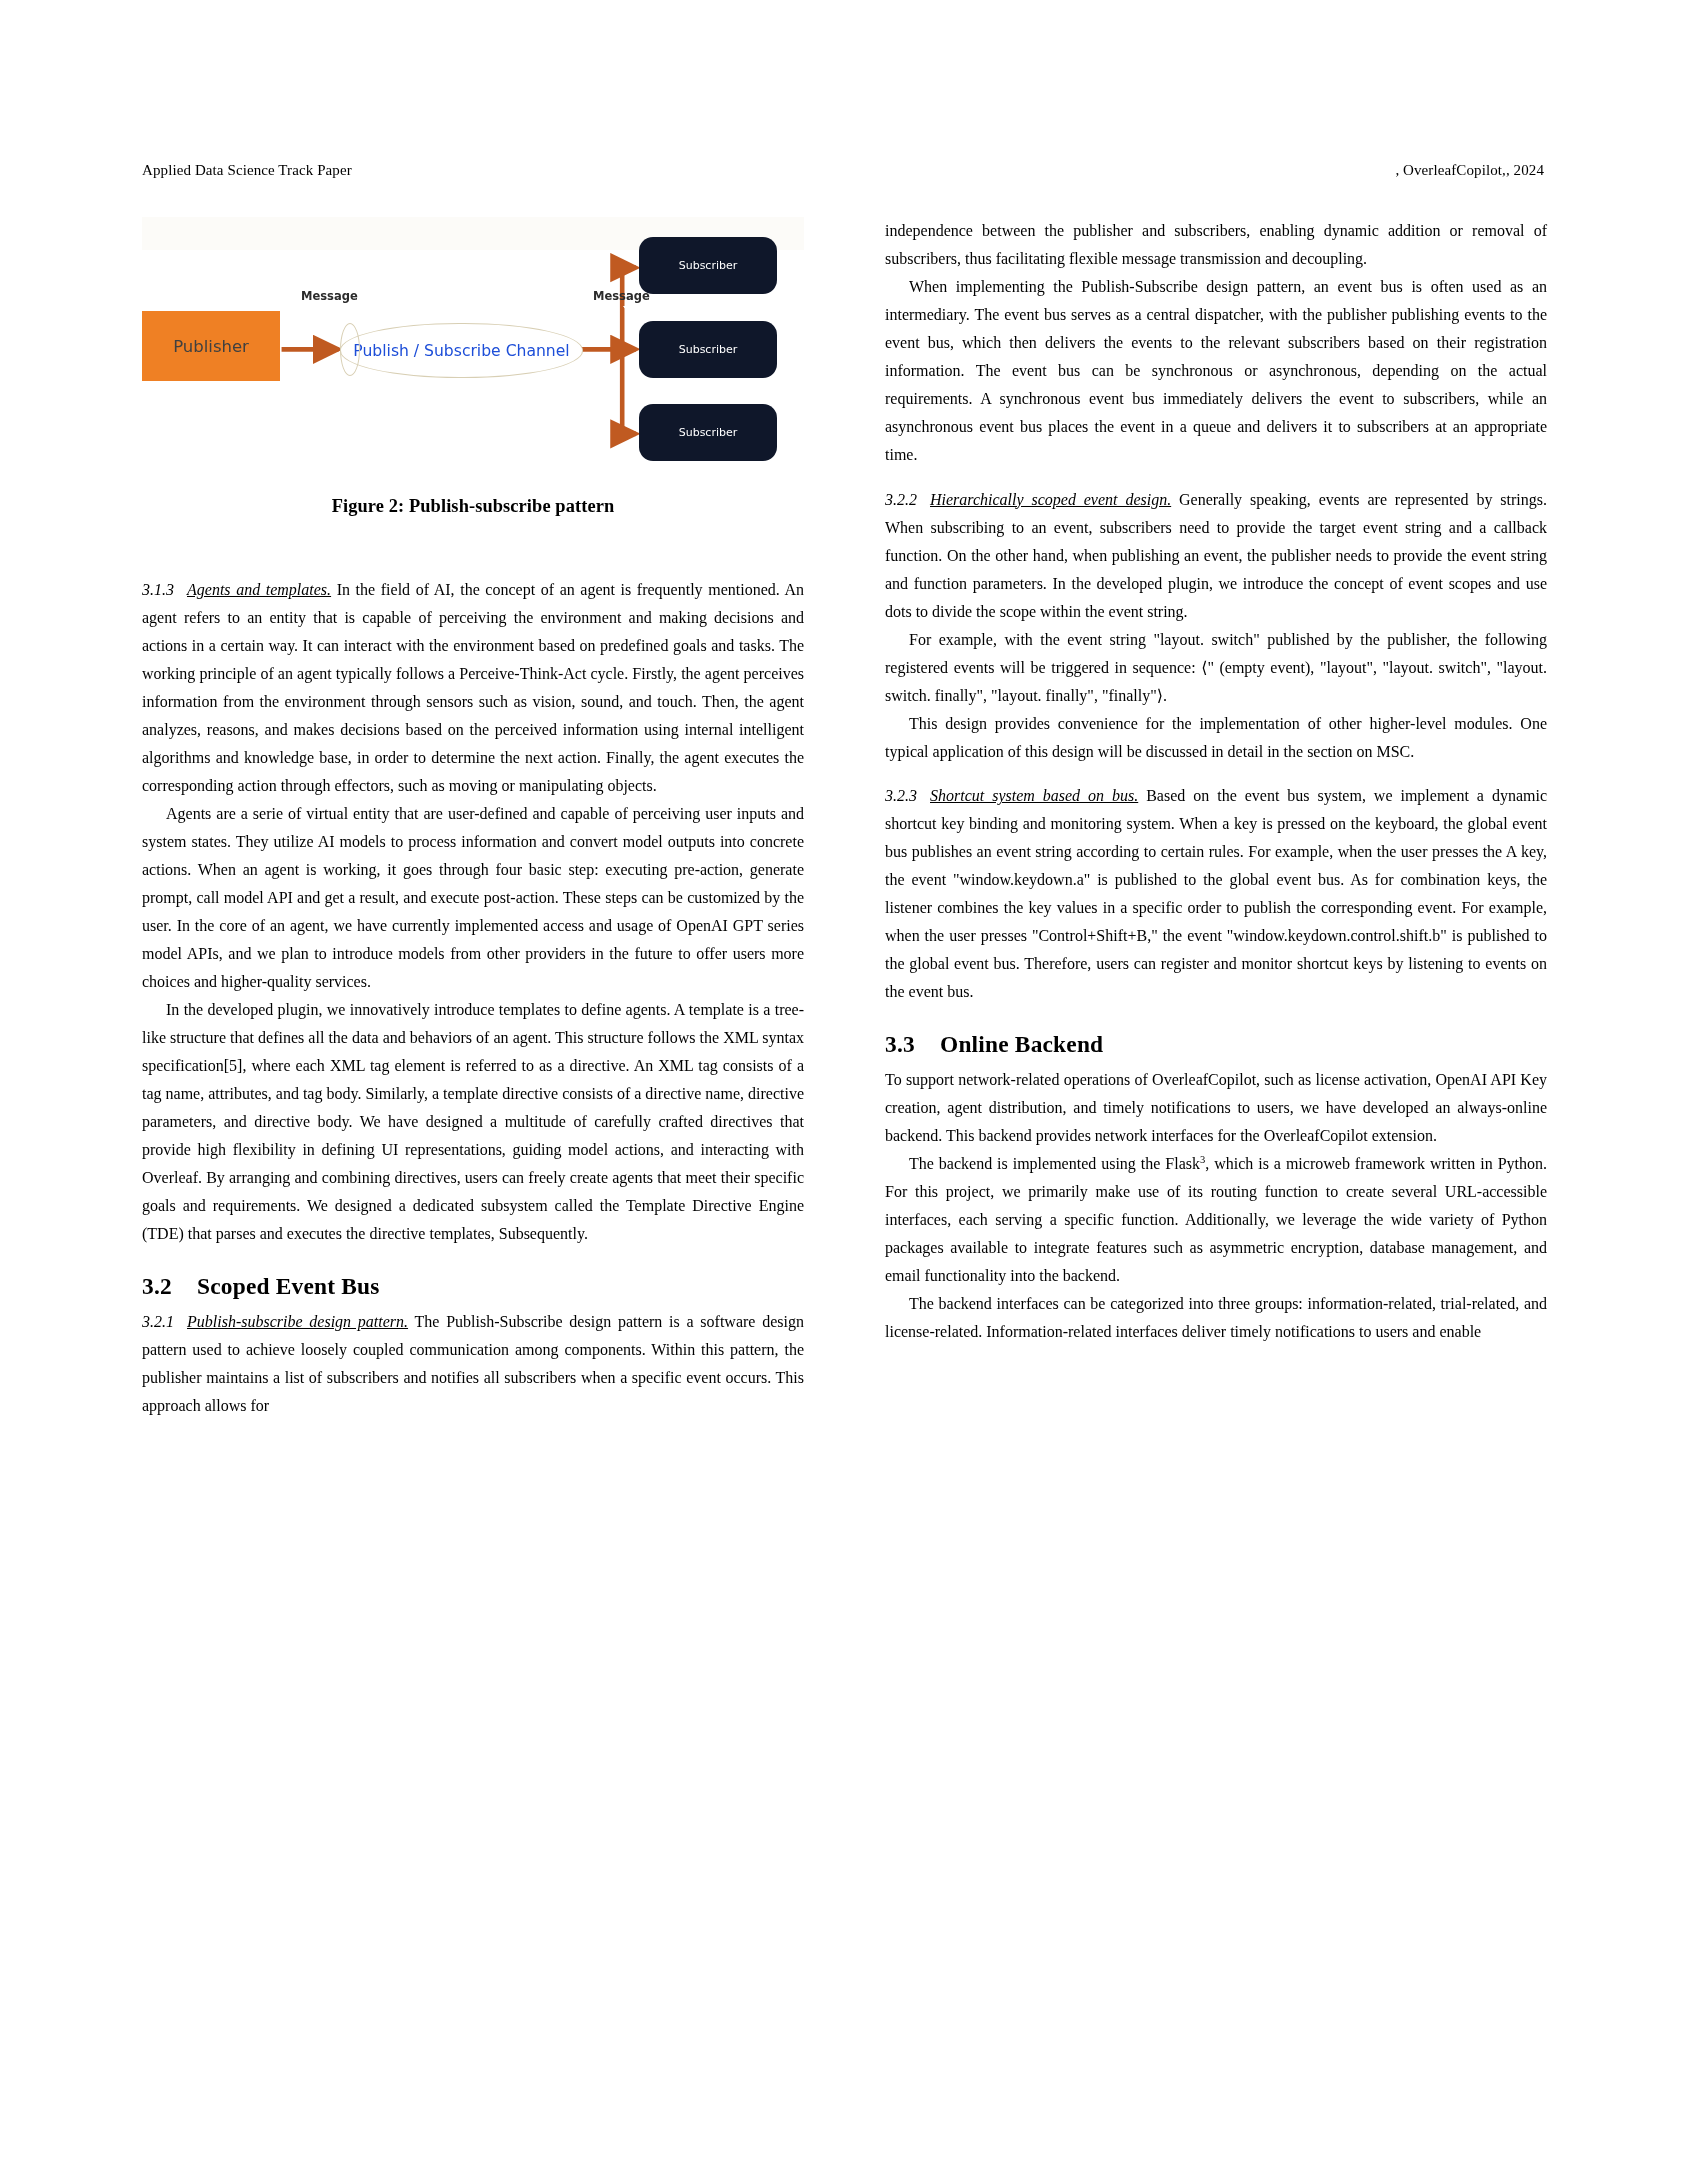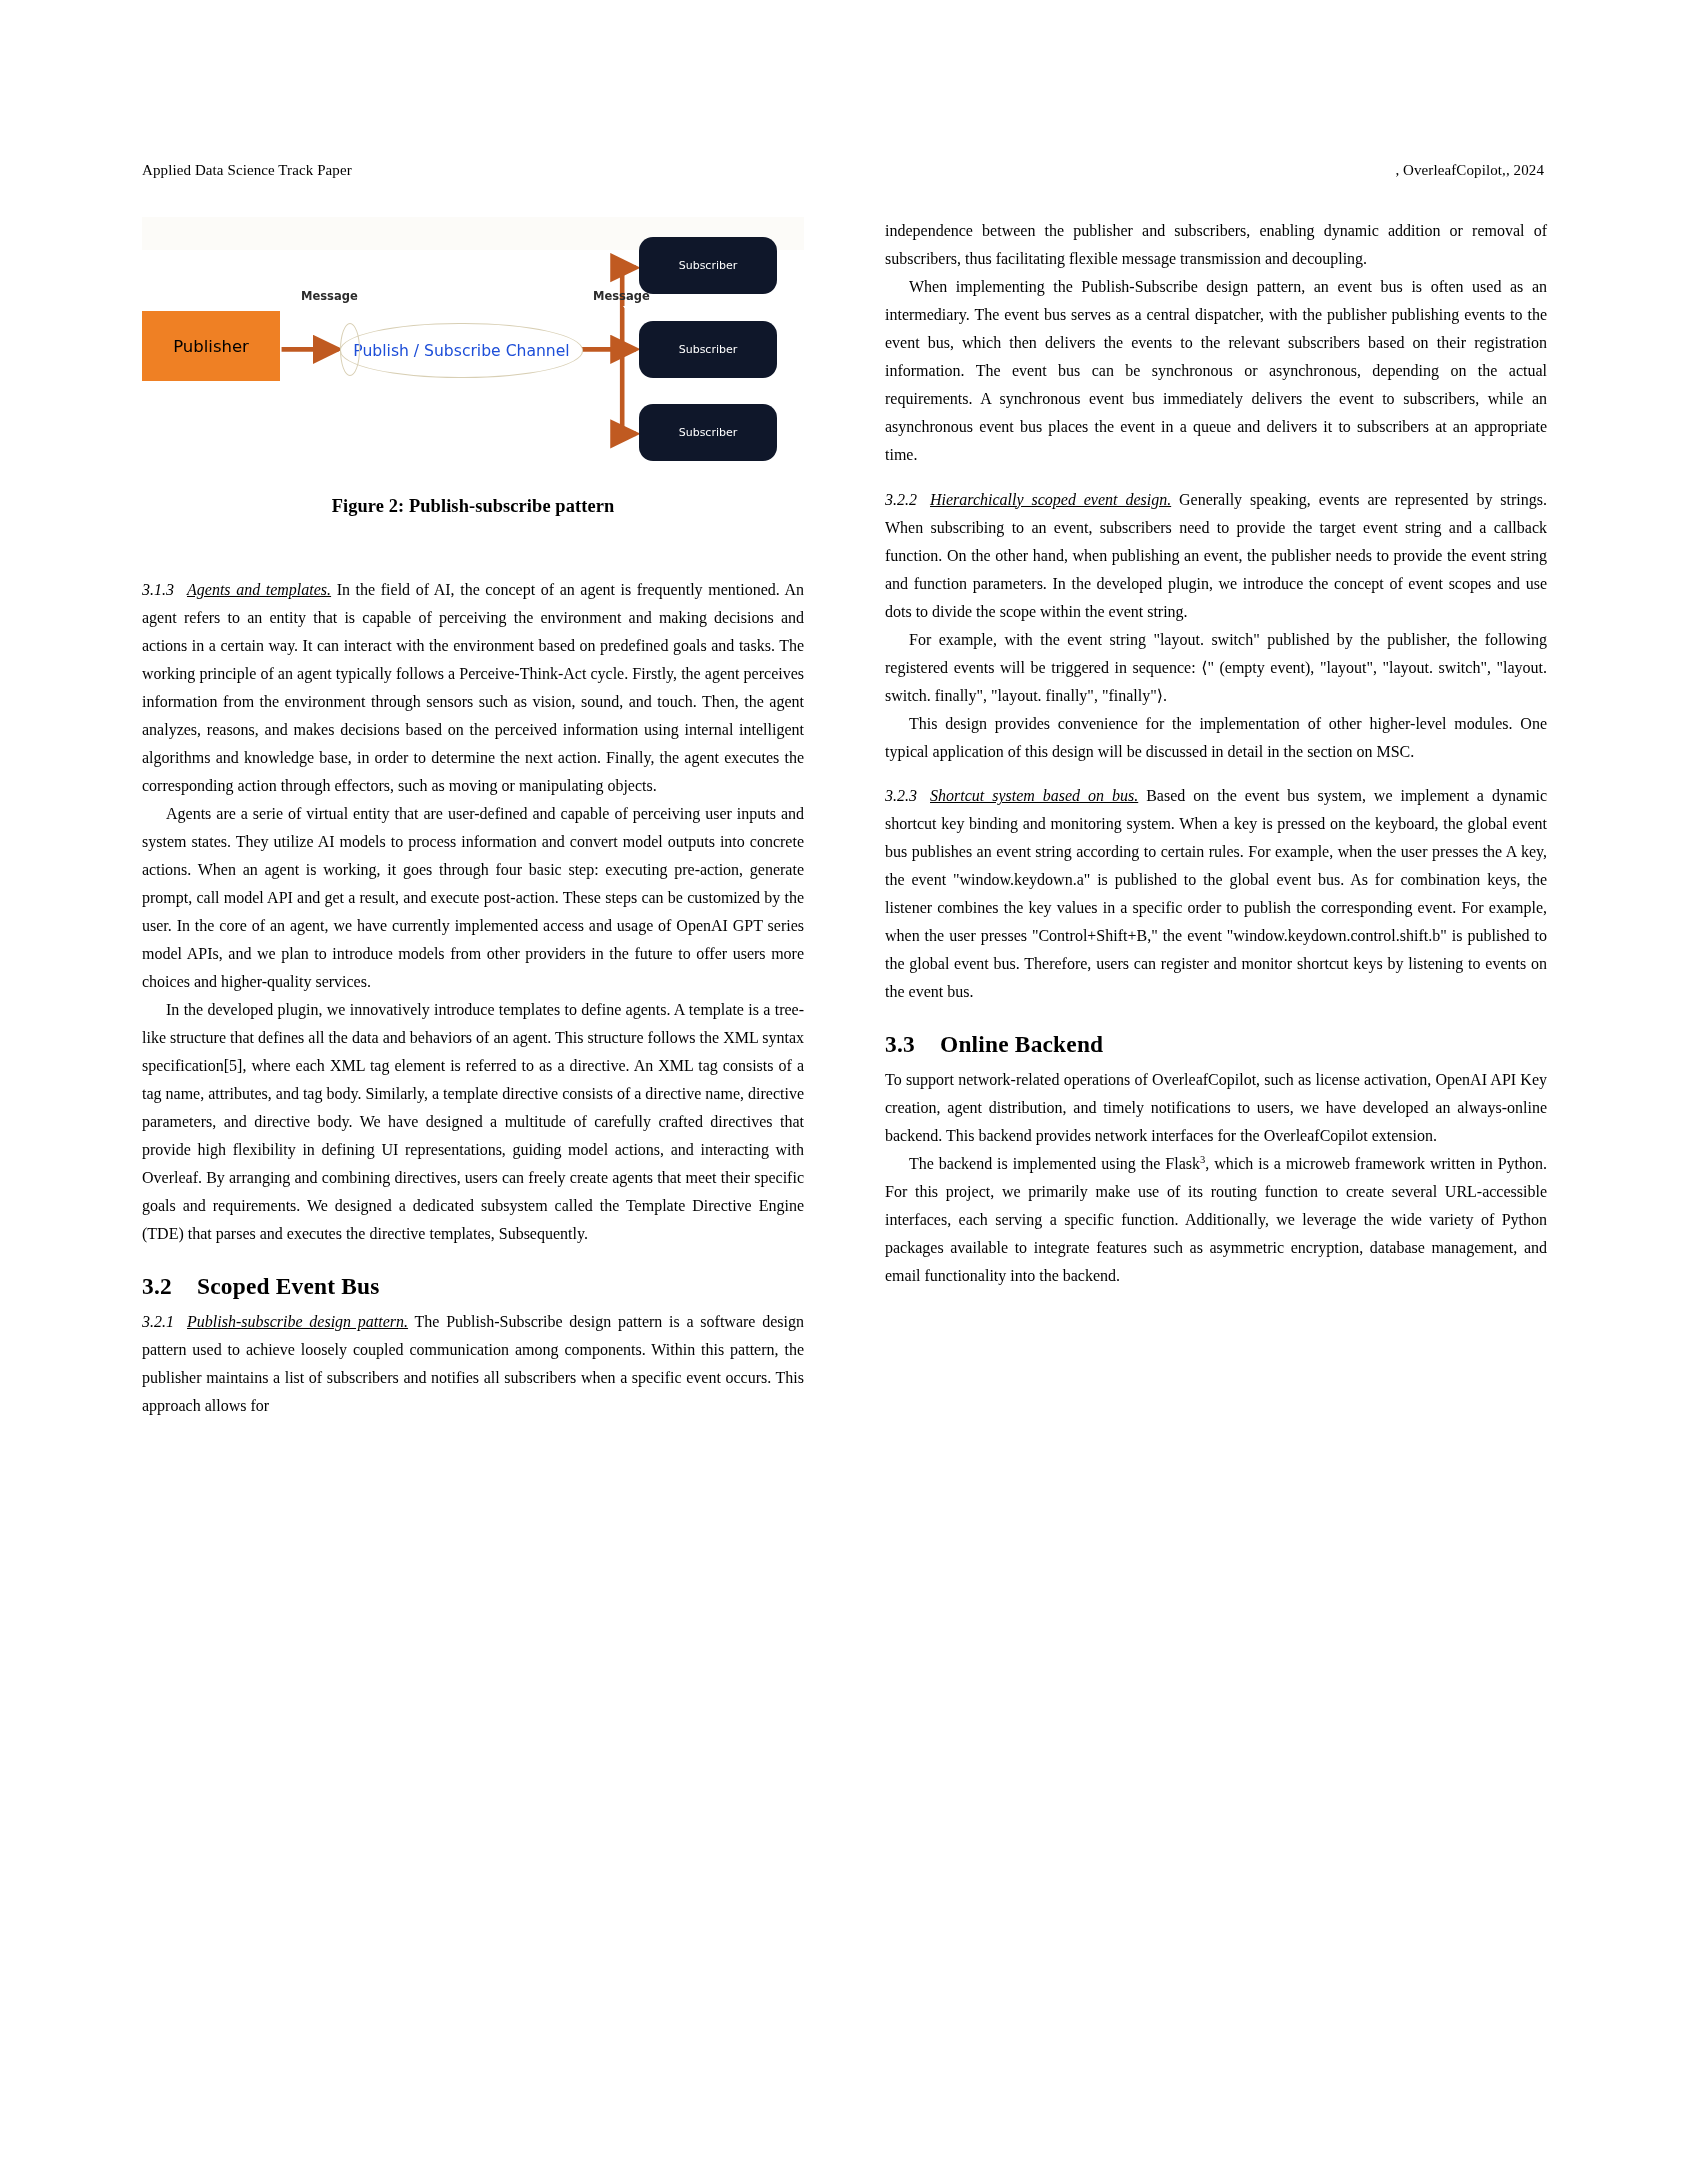--- a/index.html
+++ b/index.html
@@ -100,21 +100,21 @@
     position: absolute;
     left: 0; top: 0;
     width: 662px; height: 33px;
     background: #fcfbf8;
   }
   .box-publisher {
     position: absolute;
     left: 0px;  top: 94px;
     width: 138px; height: 70px;
     background: #ef8024;
-    color: #000000;
+    color: #404040;
     font-family: "DejaVu Sans", "Liberation Sans", sans-serif;
     font-size: 16.5px;
     display: flex;
     align-items: center;
     justify-content: center;
   }
   .channel-cyl {
     position: absolute;
     left: 198px; top: 106px;
     width: 241px; height: 53px;
@@ -314,20 +314,21 @@
       <p class="indent">This design provides convenience for the implementation of other higher-level modules. One typical application of this design will be discussed in detail in the section on MSC.</p>
 
       <p class="noindent space-before"><span class="secnum-run">3.2.3</span><span class="sectitle-run">Shortcut system based on bus.</span> <span>Based on the event bus system, we implement a dynamic shortcut key binding and monitoring system. When a key is pressed on the keyboard, the global event bus publishes an event string according to certain rules. For example, when the user presses the A key, the event "window.keydown.a" is published to the global event bus. As for combination keys, the listener combines the key values in a specific order to publish the corresponding event. For example, when the user presses "Control+Shift+B," the event "window.keydown.control.shift.b" is published to the global event bus. Therefore, users can register and monitor shortcut keys by listening to events on the event bus.</span></p>
 
       <h2 class="section"><span class="num">3.3</span><span>Online Backend</span></h2>
 
       <p class="noindent">To support network-related operations of OverleafCopilot, such as license activation, OpenAI API Key creation, agent distribution, and timely notifications to users, we have developed an always-online backend. This backend provides network interfaces for the OverleafCopilot extension.</p>
 
       <p class="indent"><span>The backend is implemented using the Flask</span><sup>3</sup><span>, which is a microweb framework written in Python. For this project, we primarily make use of its routing function to create several URL-accessible interfaces, each serving a specific function. Additionally, we leverage the wide variety of Python packages available to integrate features such as asymmetric encryption, database management, and email functionality into the backend.</span></p>
 
+      <p class="indent">The backend interfaces can be categorized into three groups: information-related, trial-related, and license-related. Information-related interfaces deliver timely notifications to users and enable</p>
 
       <div class="footnote">
         <div class="footnote-rule"></div>
         <div class="footnote-text"><sup>3</sup><span>https://flask.palletsprojects.com/en/3.0.x/</span></div>
       </div>
 
     </div>
   </div>
 </div>
 

